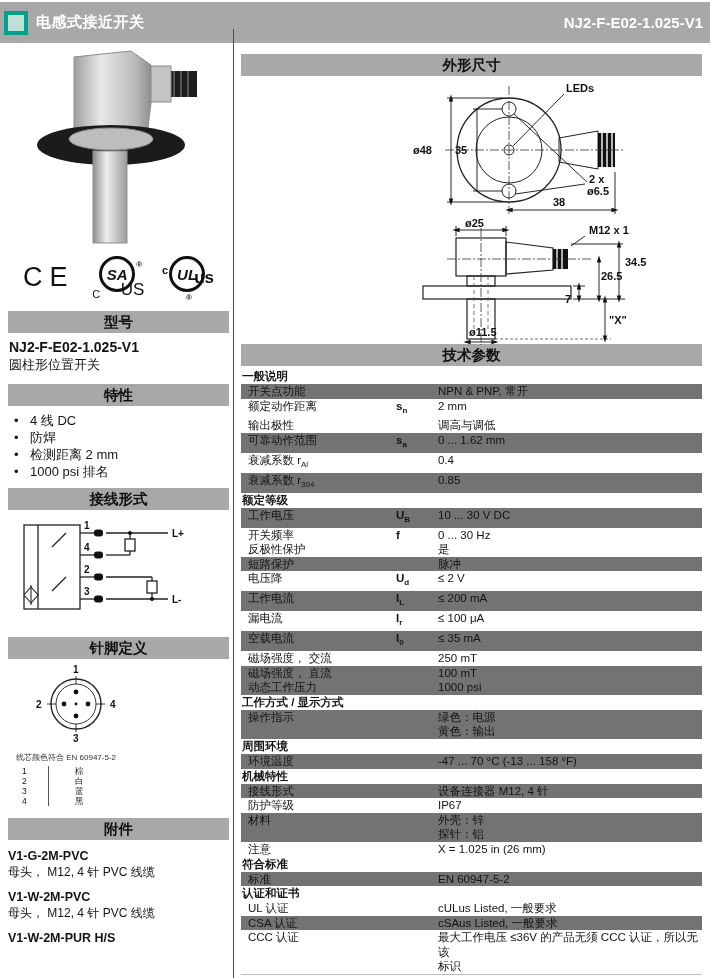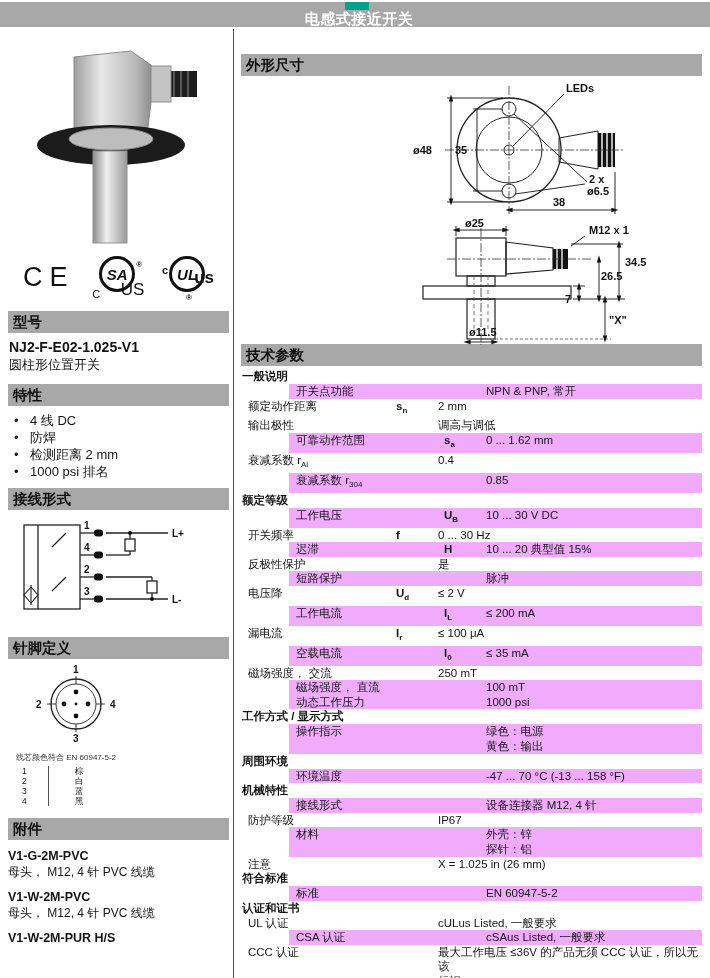--- a/index.html
+++ b/index.html
@@ -3,30 +3,30 @@
 <meta charset="utf-8">
 <style>
   html,body{margin:0;padding:0;}
   body{
     width:710px;height:978px;position:relative;overflow:hidden;
     background:#ffffff;color:#141414;
     font-family:"Liberation Sans", sans-serif;
     -webkit-font-smoothing:antialiased;
   }
   
-  .topbar{position:absolute;left:0;top:2px;width:710px;height:25px;background:#a8a8a8;display:flex;align-items:center;flex-direction:column;}
+  .topbar{position:absolute;left:0;top:2px;width:710px;height:41px;background:#a8a8a8;display:flex;align-items:center;}
   .logo-square{width:24px;height:24px;margin-left:4px;background:#bfe0d9;border:4px solid #00a18c;box-sizing:border-box;}
   .topbar-title{color:#fff;font-weight:bold;font-size:15px;margin-left:8px;letter-spacing:.5px;}
   .topbar-part{margin-left:auto;margin-right:7px;color:#fff;font-weight:bold;font-size:15px;}
   
   .v-divider{position:absolute;left:233px;top:29px;width:1px;height:949px;background:#4a4a4a;}
   
   .left-col{position:absolute;left:8px;top:33px;width:221px;}
   .right-col{position:absolute;left:241px;top:40px;width:461px;}
-  .sec-bar{background:#a8a8a8;color:#101010;font-weight:bold;font-size:14.5px;line-height:20px;height:20px;padding:1px 5px;box-sizing:content-box;}
+  .sec-bar{background:#a8a8a8;color:#101010;font-weight:bold;font-size:14.5px;line-height:20px;height:20px;padding:1px 5px;box-sizing:content-box;text-align:center;}
   
   .photo-wrap{height:212px;margin-top:6px;text-align:center;}
   .logos-row{height:52px;display:flex;align-items:center;justify-content:space-around;padding:0 6px;margin-bottom:8px;}
   .ce-mark{font-size:27px;letter-spacing:7px;font-weight:400;color:#111;}
   .mark-box{position:relative;width:52px;height:46px;}
   .mark-circle{position:absolute;left:7px;top:2px;width:36px;height:36px;border:3.5px solid #111;border-radius:50%;display:flex;align-items:center;justify-content:center;font-weight:bold;font-style:italic;font-size:15px;color:#111;box-sizing:border-box;}
   .mk-reg{position:absolute;font-size:8px;font-weight:bold;}
   .mk-c{position:absolute;font-size:11px;color:#111;}
   .mk-us{position:absolute;font-size:17px;color:#111;margin-left:6px;}
   .model-name{font-weight:bold;font-size:14px;margin:6px 1px 1px 1px;}
@@ -40,21 +40,21 @@
   .wire-row{display:flex;}
   .wire-row .wp{width:26px;border-right:1px solid #555;}
   .wire-row .wc{padding-left:26px;}
   .acc-name{font-weight:bold;font-size:12.5px;margin-top:9px;}
   .acc-desc{font-size:12px;margin-top:1px;}
   
   .drawing-wrap{position:relative;height:268px;}
   .spec-table{margin-top:3px;border-bottom:1px solid #bbb;}
   .spec-sec{font-weight:bold;font-size:11.5px;line-height:15px;padding-left:1px;}
   .spec-row{display:flex;font-size:11.5px;line-height:14.6px;padding-left:7px;}
-  .spec-row.shade{background:#f0abfc;margin-left:48px;}
+  .spec-row.shade{background:#737373;}
   .sp-label{width:148px;flex:none;}
   .sp-sym{width:42px;flex:none;font-weight:bold;}
   .sp-val{flex:1;white-space:pre-line;}
   sub{font-size:8px;}
   
   svg text{font-family:"Liberation Sans", sans-serif;fill:#111;}
   .dim-t{font-size:11px;font-weight:bold;}
   .sch-t{font-size:10px;font-weight:bold;}
 </style>
 </head>
@@ -393,25 +393,20 @@
       <div class="spec-row shade">
         <span class="sp-label">工作电压</span>
         <span class="sp-sym">U<sub>B</sub></span>
         <span class="sp-val">10 ... 30 V DC</span>
       </div>
       <div class="spec-row">
         <span class="sp-label">开关频率</span>
         <span class="sp-sym">f</span>
         <span class="sp-val">0 ... 30 Hz</span>
       </div>
-      <div class="spec-row shade">
-        <span class="sp-label">迟滞</span>
-        <span class="sp-sym">H</span>
-        <span class="sp-val">10 ... 20 典型值  15%</span>
-      </div>
       <div class="spec-row">
         <span class="sp-label">反极性保护</span>
         <span class="sp-sym"></span>
         <span class="sp-val">是</span>
       </div>
       <div class="spec-row shade">
         <span class="sp-label">短路保护</span>
         <span class="sp-sym"></span>
         <span class="sp-val">脉冲</span>
       </div>

